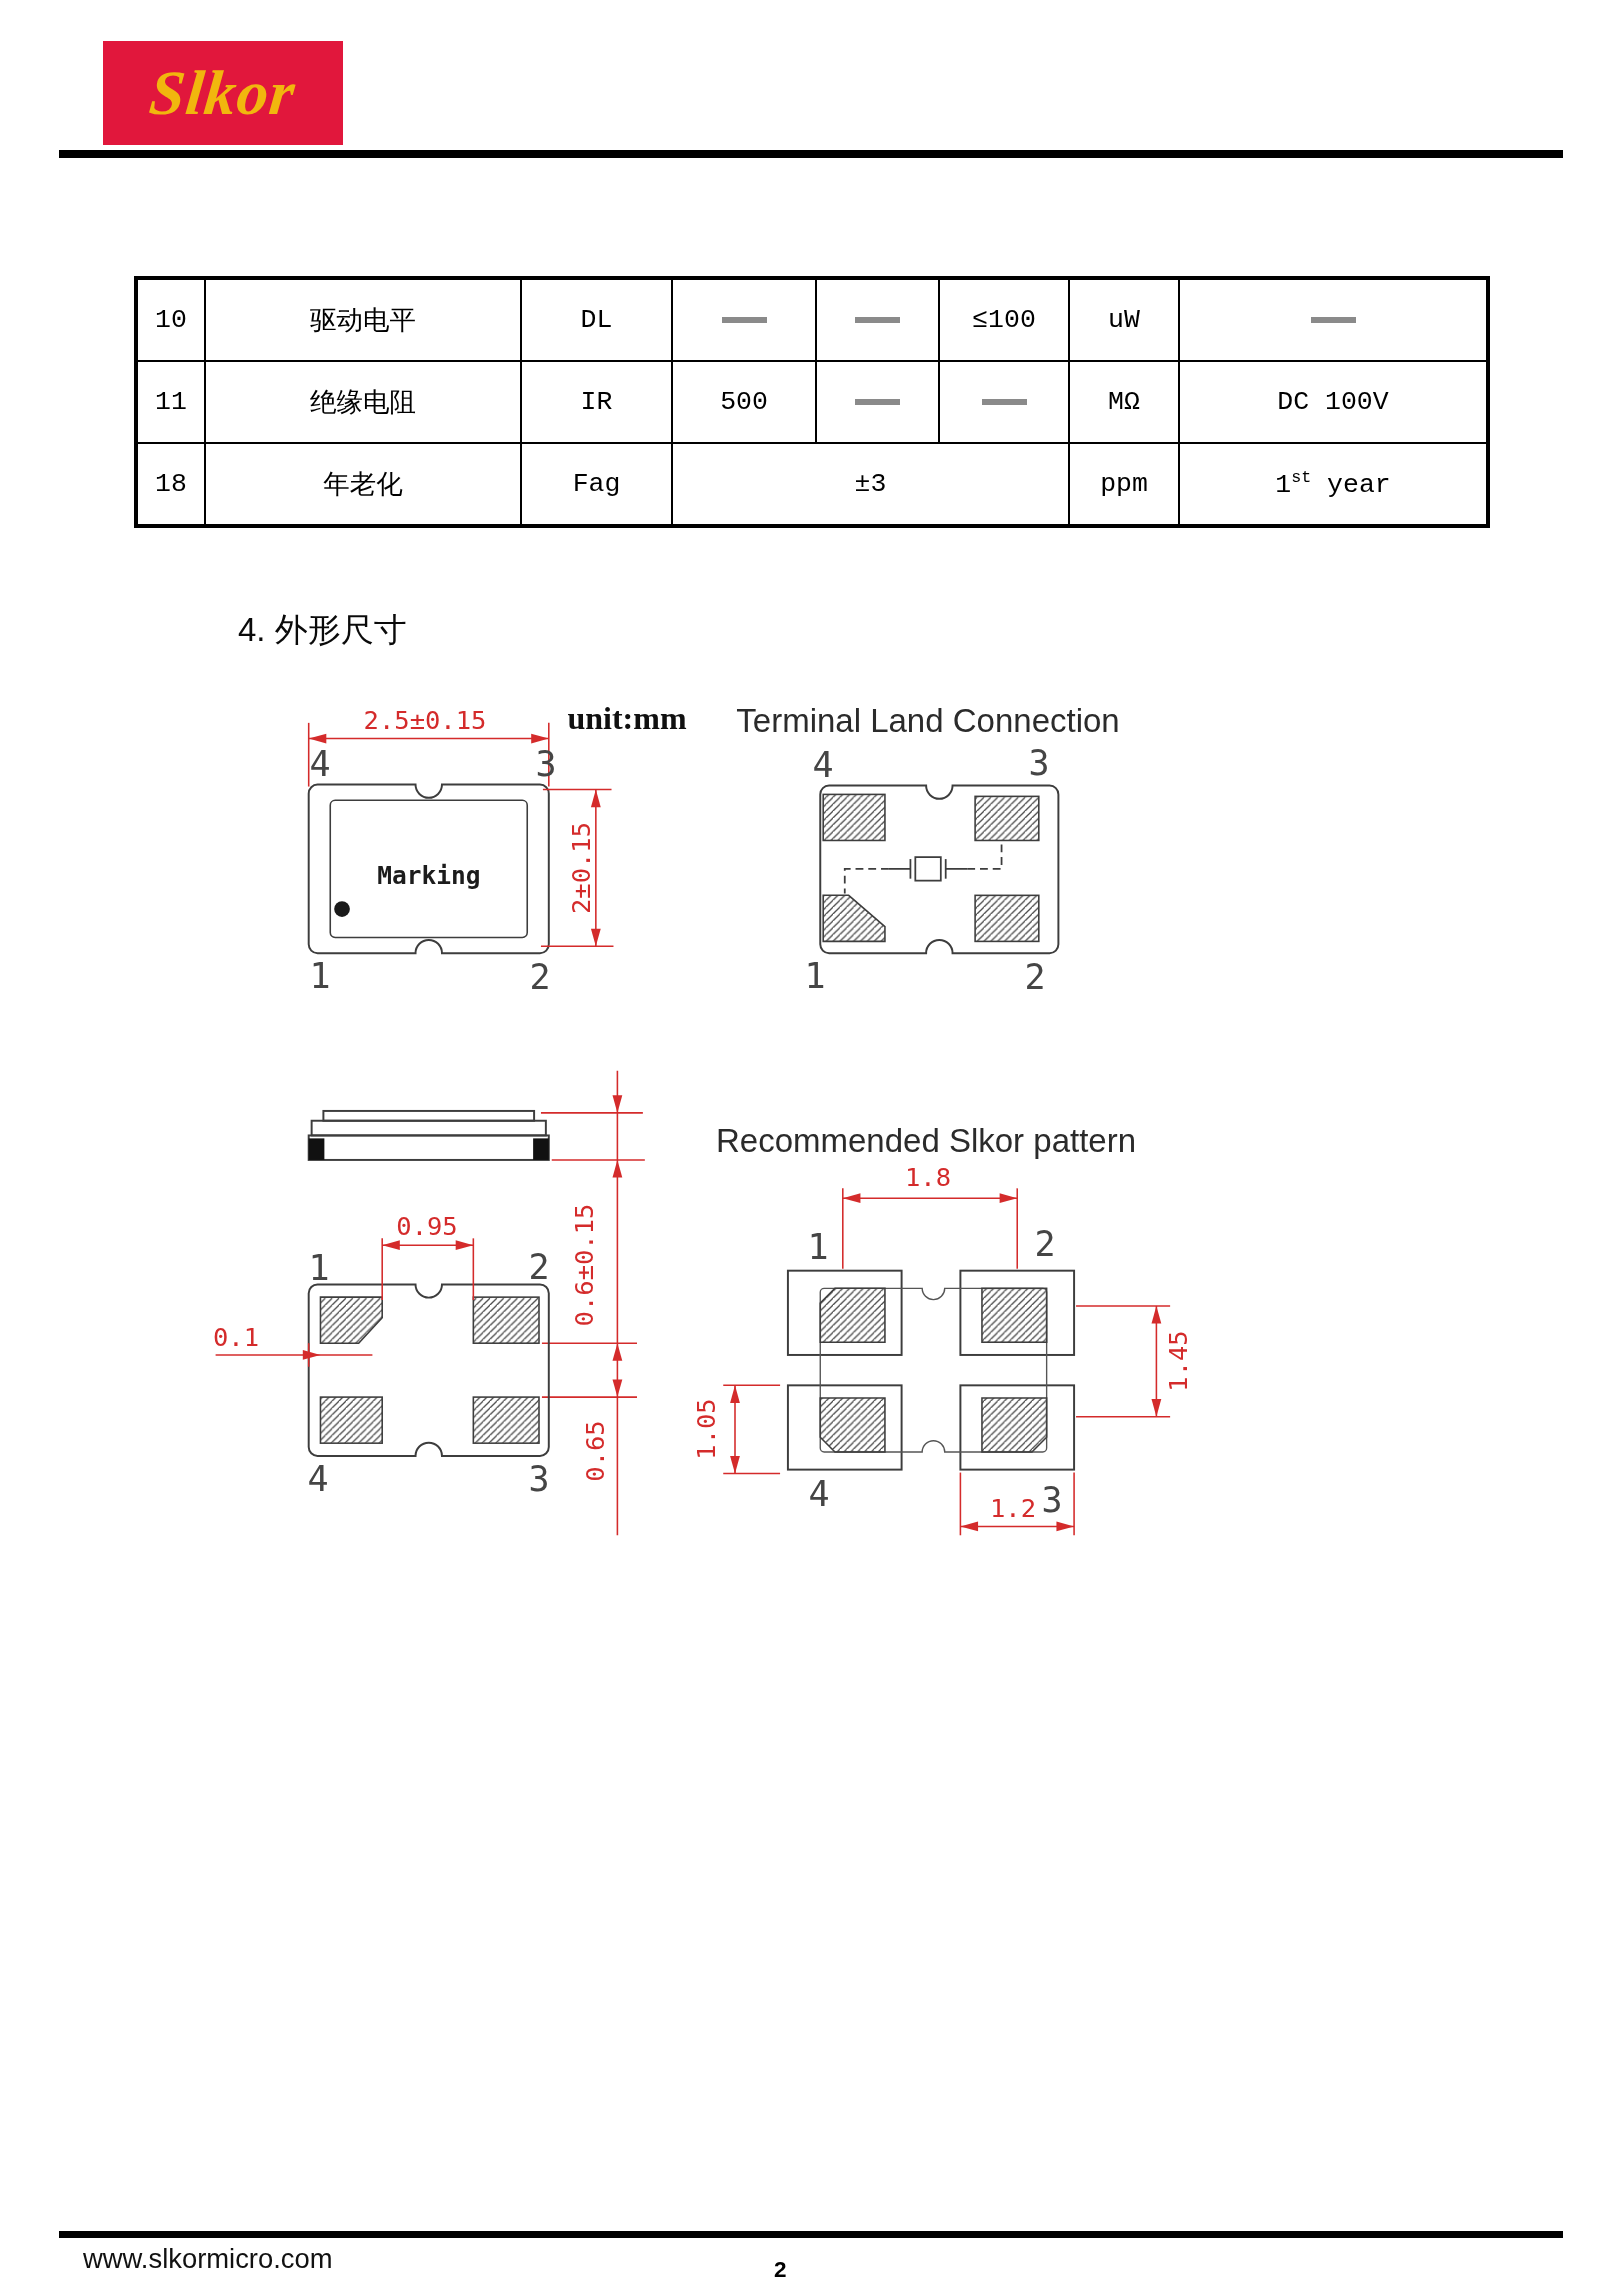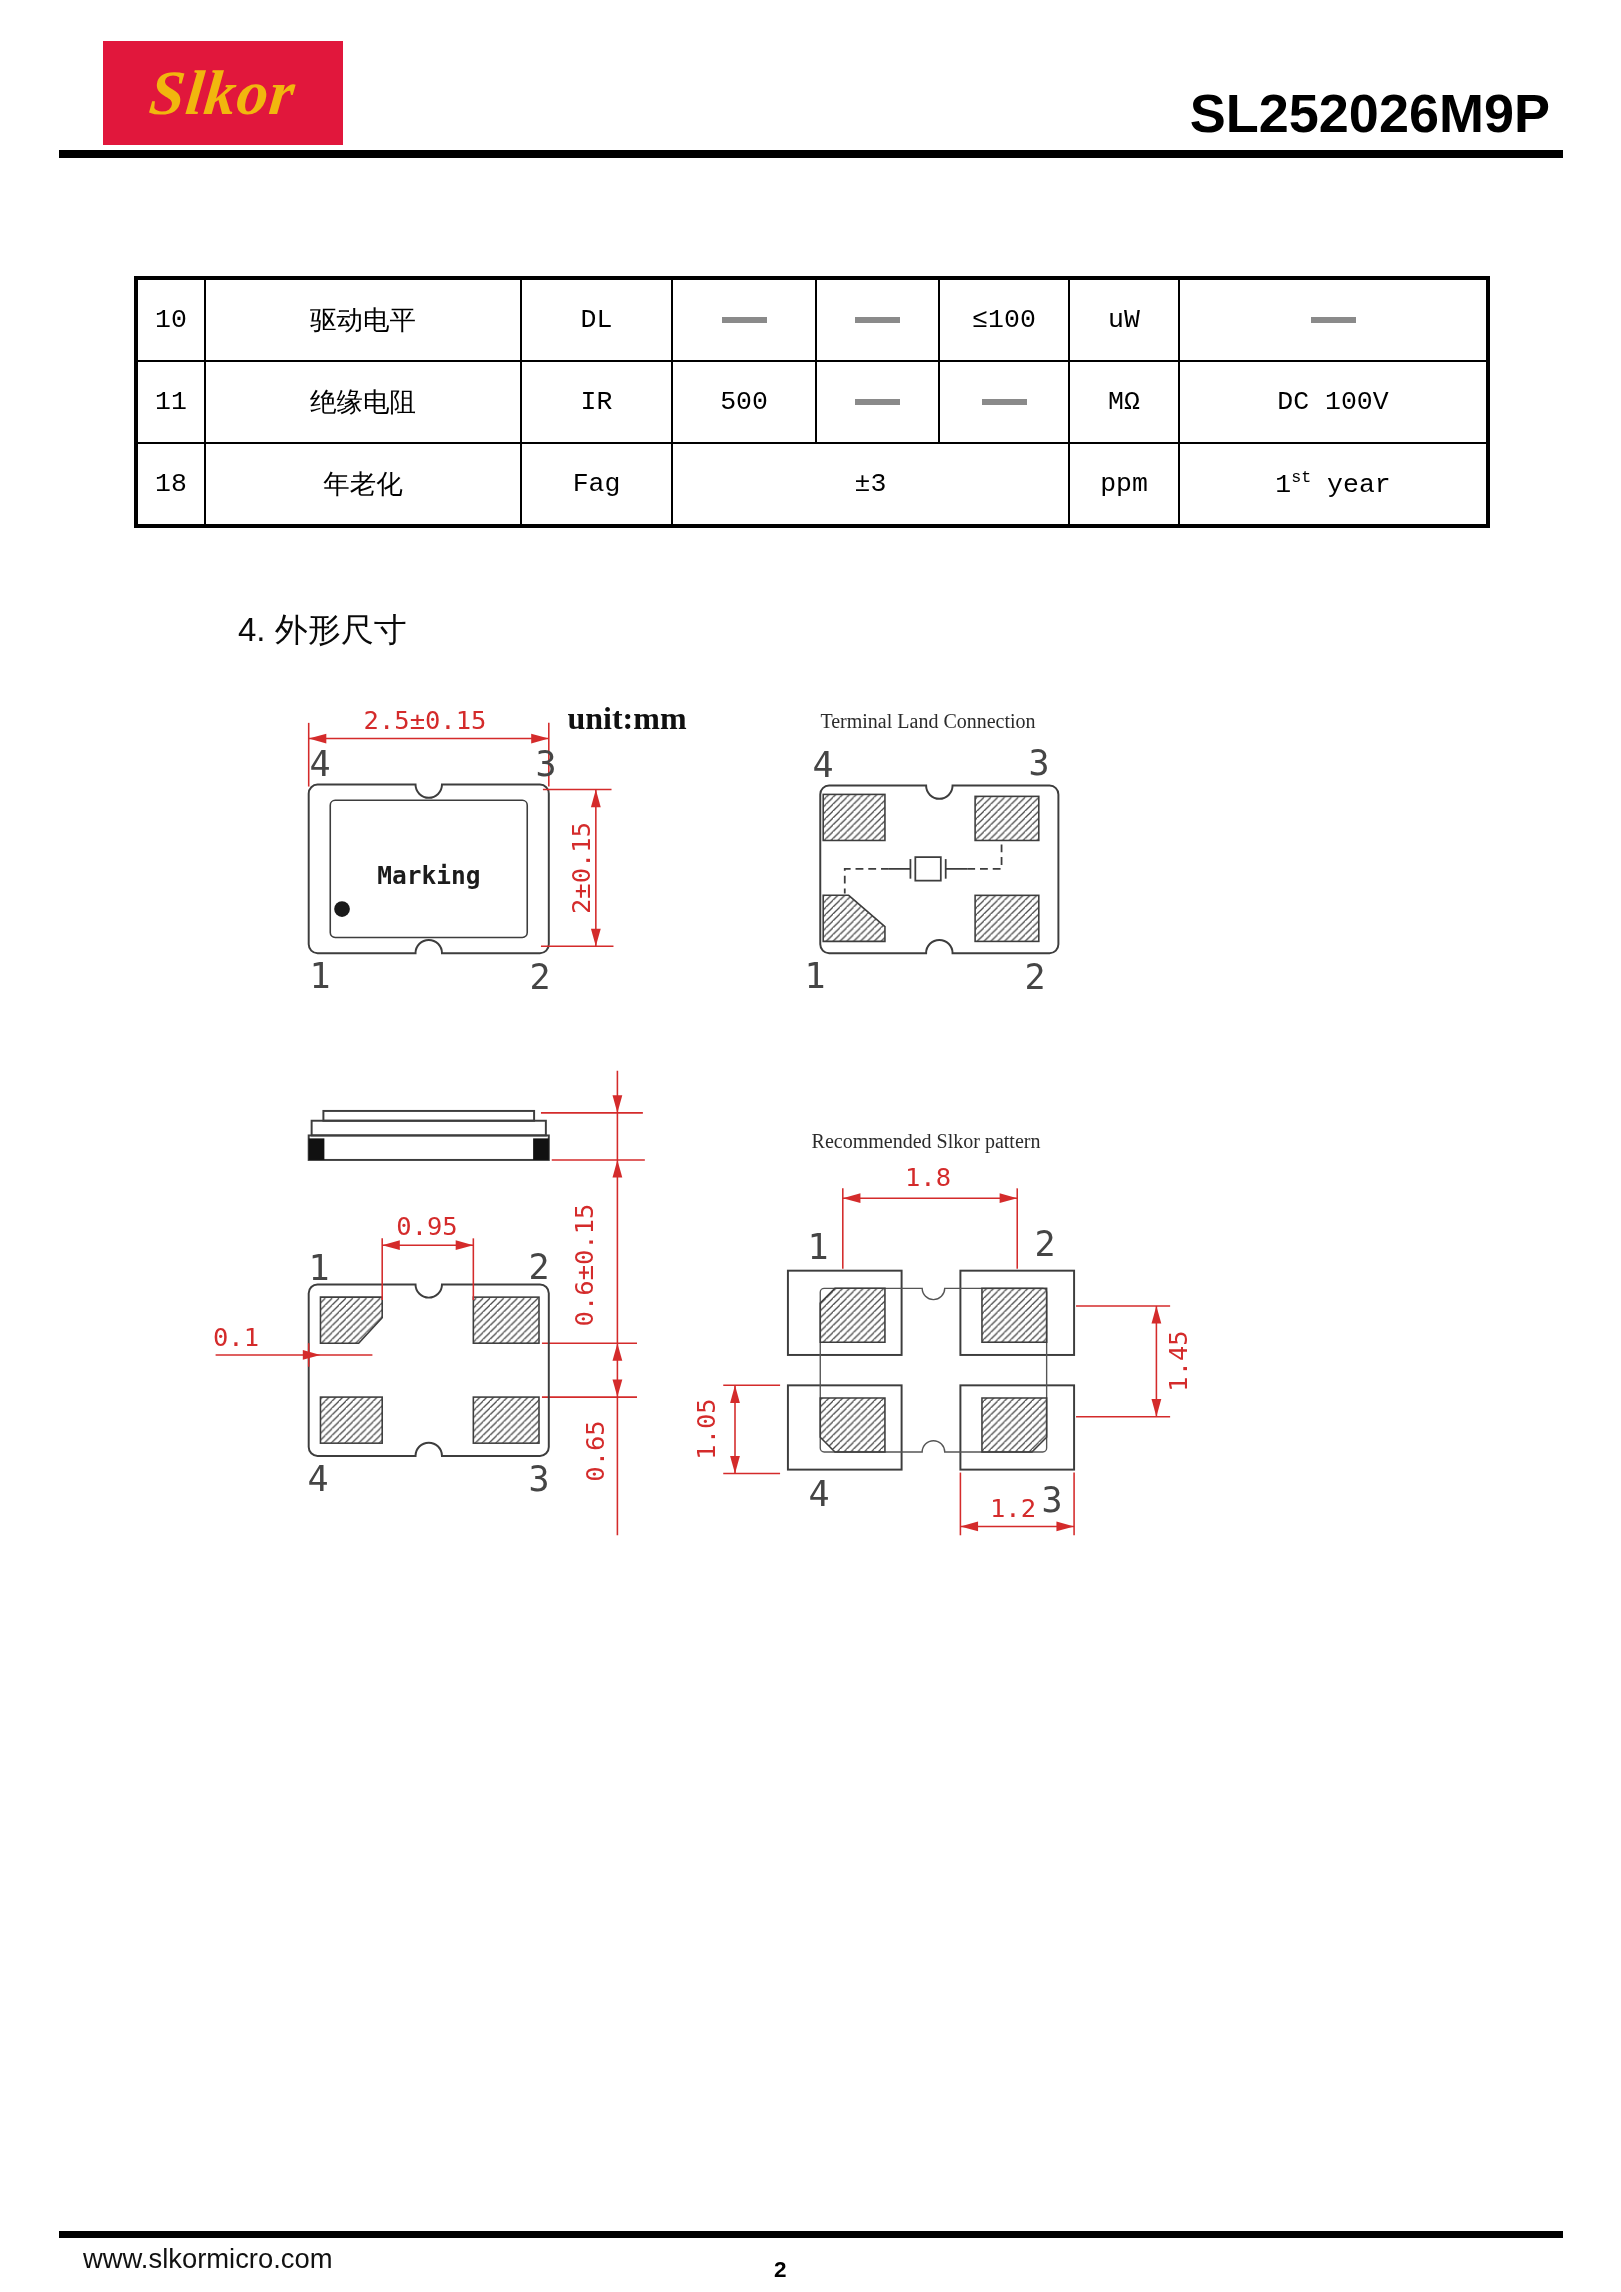--- a/index.html
+++ b/index.html
@@ -30,37 +30,36 @@
   .section-title{position:absolute;left:238px;top:608px;font-size:33px;color:#0a0a0a;}
 
   
   .drawings{position:absolute;left:147px;top:667px;width:1078px;height:882px;}
   .drawings svg{position:absolute;left:0;top:0;}
   .dt{position:absolute;transform:translate(-50%,-50%);white-space:nowrap;
       font-family:"DejaVu Sans Mono",monospace;}
   .dt.rot{transform:translate(-50%,-50%) rotate(-90deg);}
   .red{color:#d42b2b;font-size:25.5px;}
   .pin{color:#454545;font-size:35px;}
-  .draw-title{font-family:Liberation Serif, serif;font-size:20px;color:#2b2b2b;}
+  .draw-title{font-family:Liberation Sans, sans-serif;font-size:33px;color:#2b2b2b;}
   .unit{font-family:Liberation Serif, serif;font-size:32px;font-weight:600;color:#101010;}
   .marking{font-size:24.5px;font-weight:bold;color:#1c1c1c;}
 
   
   .website{position:absolute;left:83px;top:2243px;font-size:27.4px;color:#111;}
   .page-num{position:absolute;left:774px;top:2257px;font-size:22.5px;font-weight:bold;color:#000;}
 </style>
 </head>
 <body>
 
 <div class="page">
 
   <div class="logo">
     <span>Slkor</span>
   </div>
-  <div class="part-number">SL252026M9P</div>
   <div class="hrule top"></div>
 
   <table class="spec">
     <colgroup>
       <col style="width:69px">
         <col style="width:316px">
         <col style="width:151px">
       <col style="width:144px">
         <col style="width:123px">
         <col style="width:130px">

